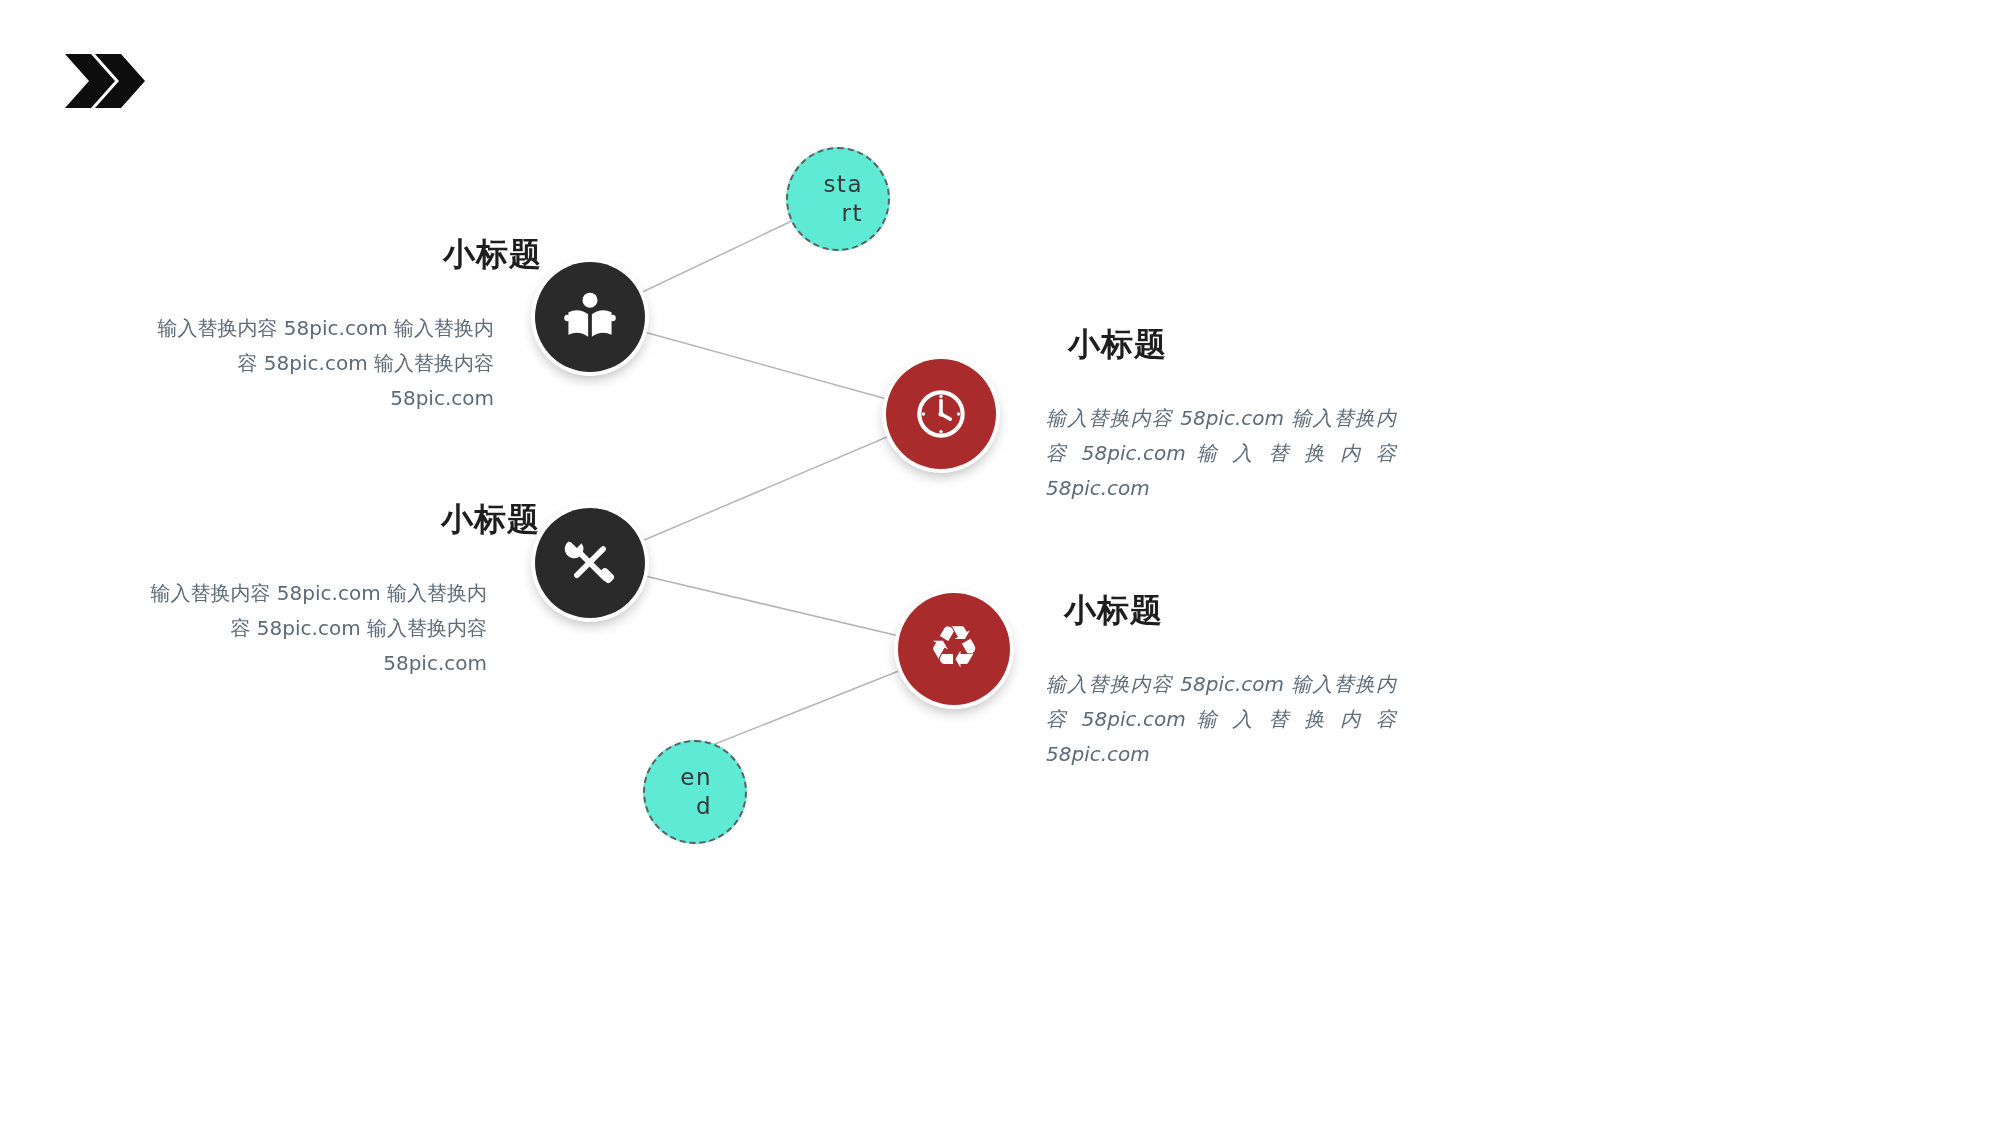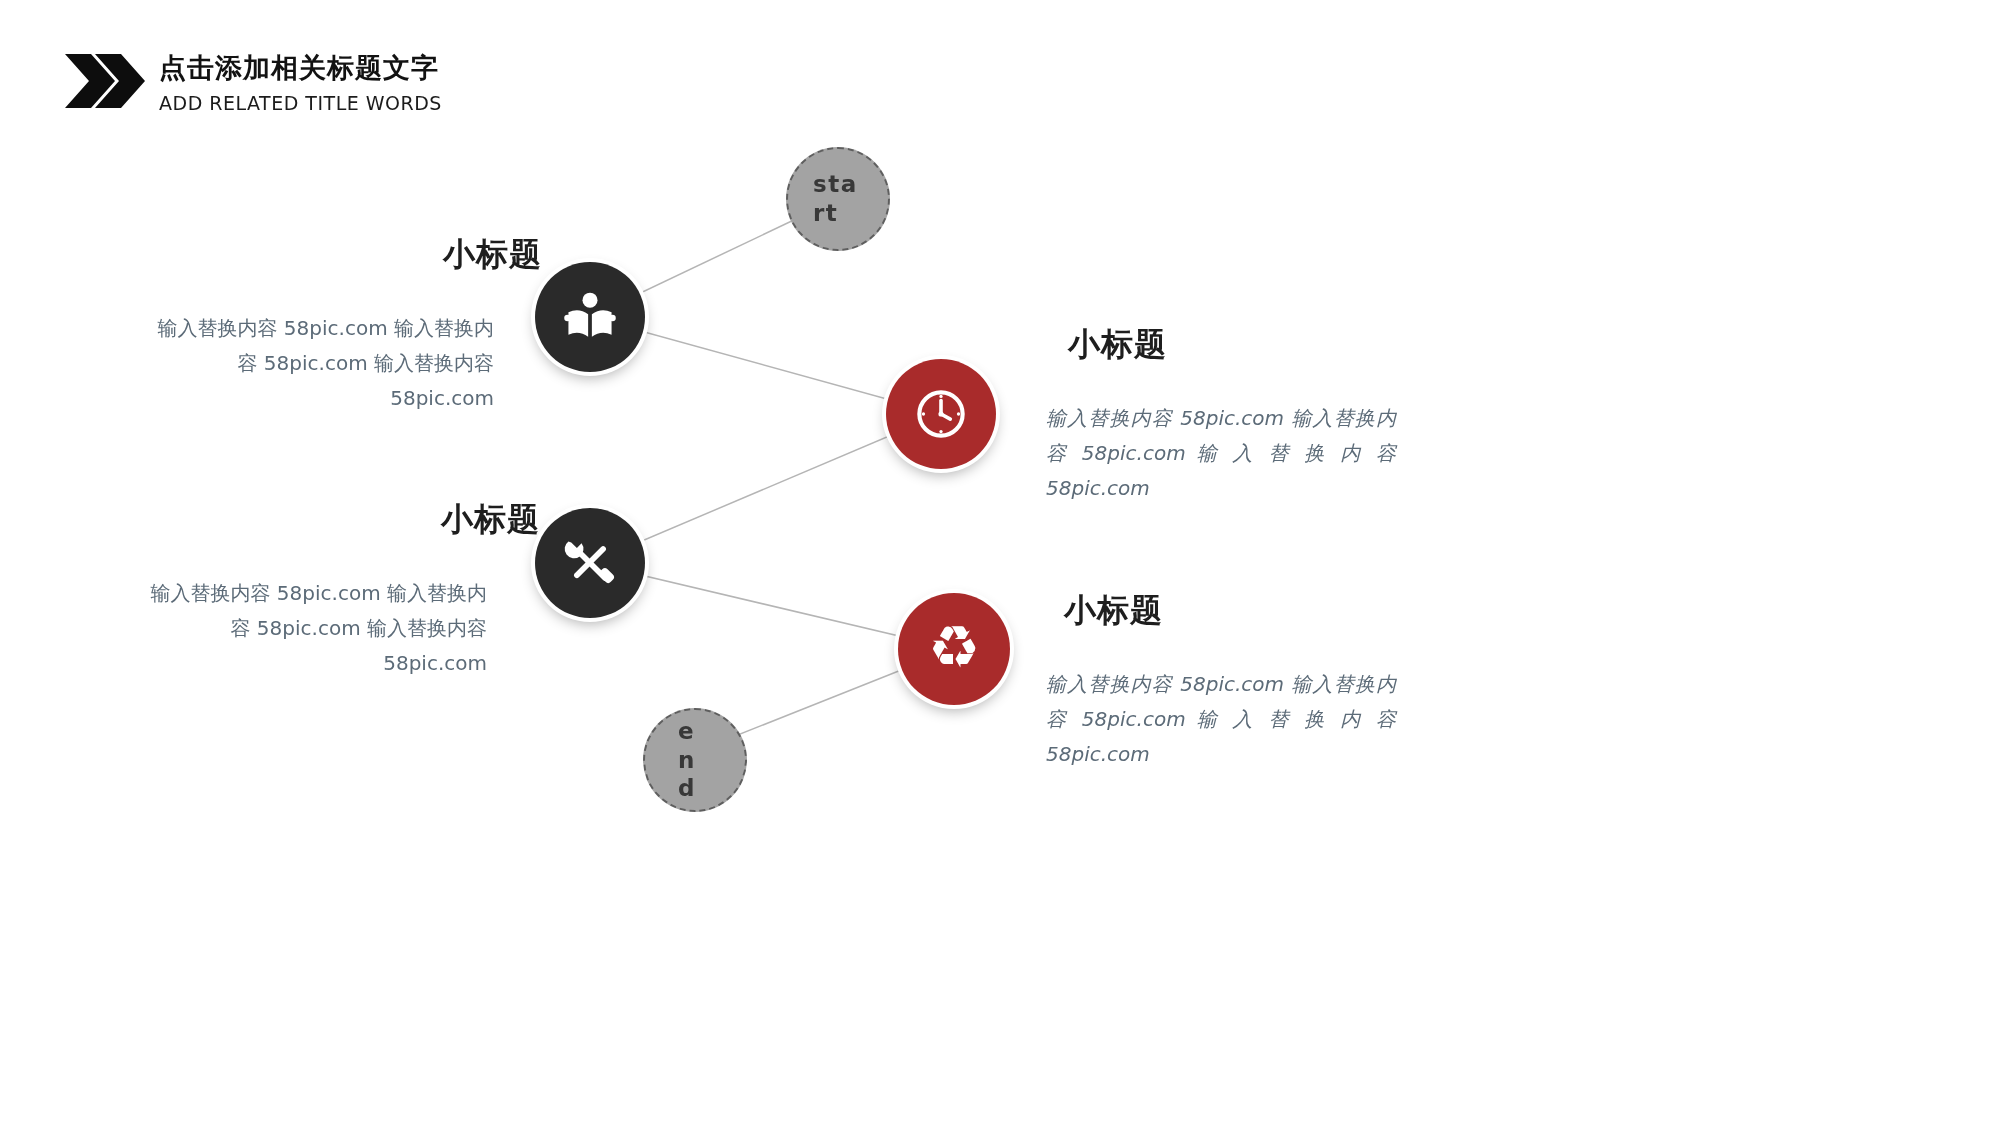--- a/index.html
+++ b/index.html
@@ -17,28 +17,28 @@
 
   
   .connectors { position:absolute; left:0; top:0; width:2000px; height:1125px; }
 
   
   .node { position:absolute; border-radius:50%; display:flex; align-items:center; justify-content:center; }
   .node.solid { box-shadow:0 0 0 4px #ffffff, 0 6px 14px rgba(0,0,0,0.30); }
   .node.black { background:#2a2a2a; }
   .node.red { background:#a92b2b; }
   .node.dashed {
-    background:#a3a3a3; border:2px dashed #5e5e5e; color:#383838;
-    font-weight:bold; font-size:23px; letter-spacing:1.5px; line-height:1.25; text-align:left;
+    background:#5eead4; border:2px dashed #5e5e5e; color:#383838;
+    font-weight:normal; font-size:23px; letter-spacing:1.5px; line-height:1.25; text-align:right;
   }
   .dashed .lbl { word-break:break-all; }
 
   #node-start { left:786px; top:147px; width:104px; height:104px; }
   #node-start .lbl { width:50px; }
-  #node-end { left:643px; top:708px; width:104px; height:104px; }
+  #node-end { left:643px; top:740px; width:104px; height:104px; }
   #node-end .lbl { width:34px; }
 
   #node-reader  { left:535px; top:262px; width:110px; height:110px; }
   #node-clock   { left:886px; top:359px; width:110px; height:110px; }
   #node-tools   { left:535px; top:508px; width:110px; height:110px; }
   #node-recycle { left:898px; top:593px; width:112px; height:112px; }
 
   .recycle-glyph { font-size:58px; color:#ffffff; line-height:1; transform:translateY(-2px); }
 
   
@@ -60,24 +60,20 @@
 </head>
 <body>
 
 <div class="slide">
 
   <div class="header">
     <svg class="chevrons" viewBox="0 0 82 54">
       <polygon points="0,0 26,0 50,27 26,54 0,54 24,27" fill="#0d0d0d"></polygon>
       <polygon points="30,0 56,0 80,27 56,54 30,54 54,27" fill="#0d0d0d"></polygon>
     </svg>
-    <div class="titles">
-      <div class="title">点击添加相关标题文字</div>
-      <div class="subtitle">ADD RELATED TITLE WORDS</div>
-    </div>
   </div>
 
   <svg class="connectors">
     <g stroke="#b5b5b5" stroke-width="1.5">
       <line x1="838" y1="199" x2="590" y2="317"></line>
       <line x1="590" y1="317" x2="941" y2="414"></line>
       <line x1="941" y1="414" x2="590" y2="563"></line>
       <line x1="590" y1="563" x2="954" y2="649"></line>
       <line x1="954" y1="649" x2="695" y2="752"></line>
     </g>

